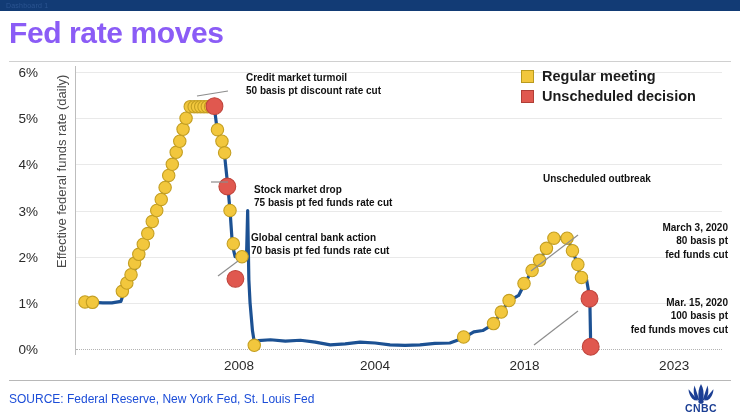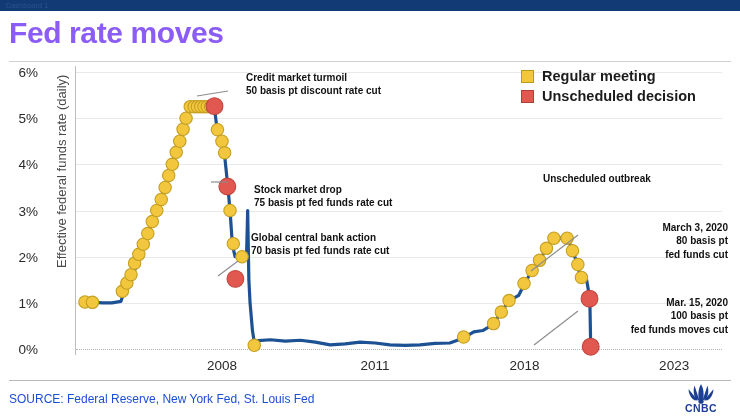--- a/index.html
+++ b/index.html
@@ -129,22 +129,22 @@
   <div id="yticks">
       <div class="ytick" style="top: 277px;">0%</div>
       <div class="ytick" style="top: 230.833px;">1%</div>
       <div class="ytick" style="top: 184.667px;">2%</div>
       <div class="ytick" style="top: 138.5px;">3%</div>
       <div class="ytick" style="top: 92.3333px;">4%</div>
       <div class="ytick" style="top: 46.1667px;">5%</div>
       <div class="ytick" style="top: 0px;">6%</div>
     </div>
   <div id="xticks">
-      <div class="xtick" style="left: 146px; text-align: right;">2008</div>
-      <div class="xtick" style="left: 299.074px;">2011</div>
+      <div class="xtick" style="left: 163px; text-align: right;">2008</div>
+      <div class="xtick" style="left: 299.074px;">2004</div>
       <div class="xtick" style="left: 448.611px;">2018</div>
       <div class="xtick" style="left: 598.148px;">2023</div>
     </div>
   <div id="ylabel">Effective federal funds rate (daily)</div>
   <svg id="series-svg" width="646" height="277">
       <path d="M8.97 229.91 L17.94 230.37 L26.92 230.83 L35.89 230.83 L44.86 229.45 L48.45 218.83 L52.34 210.98 L56.23 202.67 L59.81 195.75 L63.40 184.67 L67.29 173.13 L71.78 162.97 L76.26 150.04 L80.75 138.50 L85.24 126.96 L88.53 115.42 L92.11 103.88 L95.70 92.33 L99.59 80.79 L103.18 69.25 L106.17 57.71 L109.16 46.17 L113.65 34.63 L119.63 34.63 L125.61 34.63 L131.59 34.63 L136.08 34.63 L138.17 34.16 L141.16 57.71 L145.65 69.25 L148.34 80.79 L151.93 115.42 L154.02 138.50 L156.42 173.13 L159.11 184.67 L163.89 184.67 L168.08 184.67 L170.47 186.97 L171.67 138.50 L172.86 207.75 L174.06 230.83 L176.45 258.53 L178.25 270.07 L182.44 268.69 L194.40 267.77 L209.35 269.15 L224.31 268.23 L239.26 270.07 L254.21 272.85 L269.17 271.92 L284.12 270.07 L299.07 271.00 L314.03 272.85 L328.98 273.31 L343.94 272.85 L358.89 271.46 L373.84 271.00 L387.60 265.92 L397.77 259.92 L406.74 258.53 L417.51 252.07 L424.69 240.53 L433.06 228.99 L442.63 223.45 L448.61 211.44 L456.09 198.52 L463.56 188.82 L470.44 176.36 L477.32 166.20 L484.50 166.20 L491.98 167.12 L496.46 178.67 L501.85 192.98 L504.24 205.44 L509.92 204.06 L513.81 226.22 L514.71 274.23 L520.39 274.69" fill="none" stroke="#1c5193" stroke-width="3.2" stroke-linejoin="round" stroke-linecap="round"></path>
       <circle cx="8.97" cy="229.91" r="6.2" fill="#f2c73d" stroke="#c49f22" stroke-width="1.1"></circle>
       <circle cx="16.45" cy="230.37" r="6.2" fill="#f2c73d" stroke="#c49f22" stroke-width="1.1"></circle>
       <circle cx="46.36" cy="219.29" r="6.2" fill="#f2c73d" stroke="#c49f22" stroke-width="1.1"></circle>
       <circle cx="50.84" cy="210.98" r="6.2" fill="#f2c73d" stroke="#c49f22" stroke-width="1.1"></circle>

